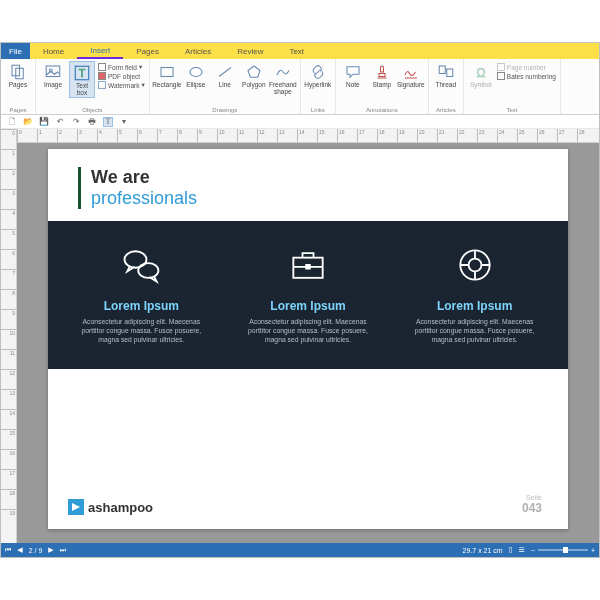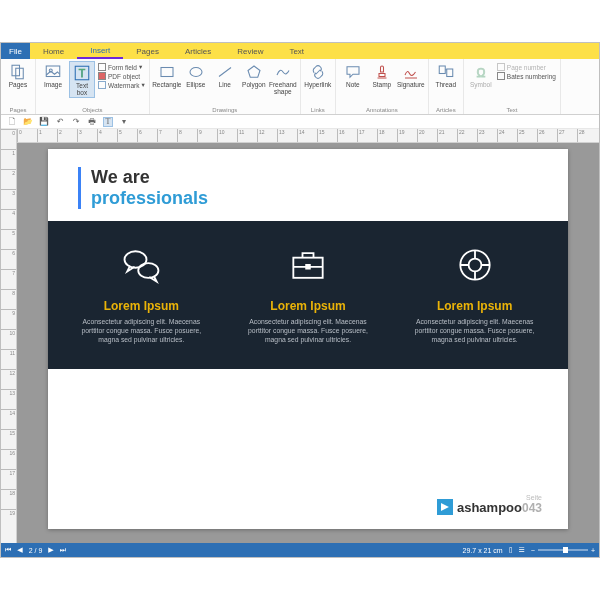--- a/index.html
+++ b/index.html
@@ -26,29 +26,29 @@
 .qat .qi { width: 10px; height: 10px; display: flex; align-items: center; justify-content: center; cursor: pointer; }
 .workspace { flex: 1; display: flex; overflow: hidden; background: #c8c8c8; }
 .vruler { width: 16px; background: #f3f3f3; border-right: 1px solid #d0d0d0; position: relative; font-size: 5px; color: #888; }
 .vruler .tick { position: absolute; left: 0; width: 100%; border-top: 1px solid #bbb; text-align: right; padding-right: 1px; }
 .docarea { flex: 1; display: flex; flex-direction: column; overflow: hidden; }
 .hruler { height: 14px; background: #f3f3f3; border-bottom: 1px solid #d0d0d0; position: relative; font-size: 5px; color: #888; }
 .hruler .tick { position: absolute; top: 0; height: 100%; border-left: 1px solid #bbb; padding-left: 1px; }
 .canvas { flex: 1; background: #999; overflow: hidden; display: flex; justify-content: center; padding: 6px 0; }
 .page { background: #fff; width: 520px; height: 380px; box-shadow: 0 1px 4px rgba(0,0,0,.3); display: flex; flex-direction: column; }
 .page-top { padding: 18px 30px 12px 30px; }
-.headline { border-left: 3px solid #3b82f6; padding-left: 10px; }
+.headline { border-left: 3px solid #14532d; padding-left: 10px; }
 .headline .l1 { font-size: 18px; font-weight: 700; color: #333; }
-.headline .l2 { font-size: 18px; font-weight: 700; color: #2f9cd6; }
+.headline .l2 { font-size: 18px; font-weight: 400; color: #2f9cd6; }
 .band { background: #1a2531; flex: 0 0 auto; padding: 22px 10px 24px 10px; display: flex; justify-content: space-around; }
 .col { width: 140px; text-align: center; }
 .col .icn { width: 44px; height: 44px; margin: 0 auto 8px auto; }
-.col h3 { color: #eab308; font-size: 12px; font-weight: 600; margin-bottom: 4px; }
+.col h3 { color: #7dd3fc; font-size: 12px; font-weight: 600; margin-bottom: 4px; }
 .col p { color: #b8bec6; font-size: 6.8px; line-height: 1.35; }
-.page-foot { flex: 1; display: flex; align-items: flex-end; justify-content: flex-end; padding: 0 26px 14px 20px; }
+.page-foot { flex: 1; display: flex; align-items: flex-end; justify-content: space-between; padding: 0 26px 14px 20px; }
 .brand { display: flex; align-items: center; gap: 4px; }
 .brand-mark { width: 16px; height: 16px; background: #2f9cd6; display: flex; align-items: center; justify-content: center; }
 .brand-mark::before { content: ""; width: 8px; height: 8px; background: #fff; clip-path: polygon(0 0,100% 50%,0 100%); }
 .brand-name { font-size: 13px; font-weight: 700; color: #333; }
 .pagenum { text-align: right; color: #bcbcbc; font-size: 7px; line-height: 1.1; }
 .pagenum .big { font-size: 12px; font-weight: 700; color: #b0b0b0; }
 .status { height: 14px; background: #2d6fb4; color: #fff; display: flex; align-items: center; font-size: 7px; padding: 0 4px; justify-content: space-between; }
 .status .seg { display: flex; align-items: center; gap: 6px; }
 .status .nav { cursor: pointer; }
 .zoom { display: flex; align-items: center; gap: 3px; }

